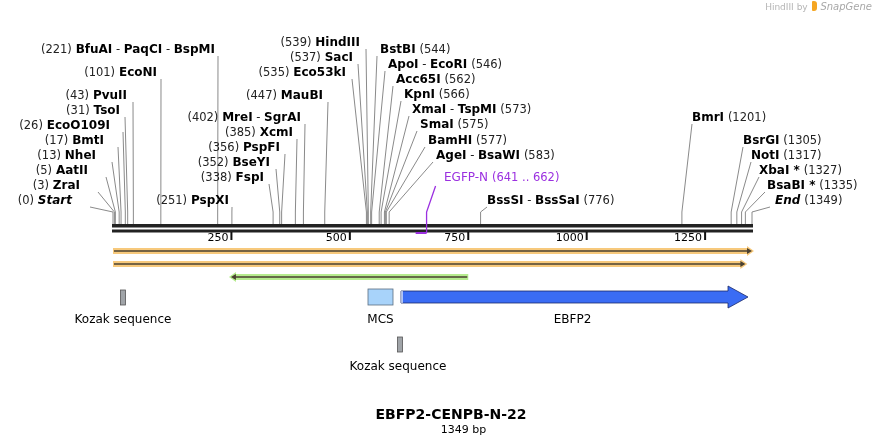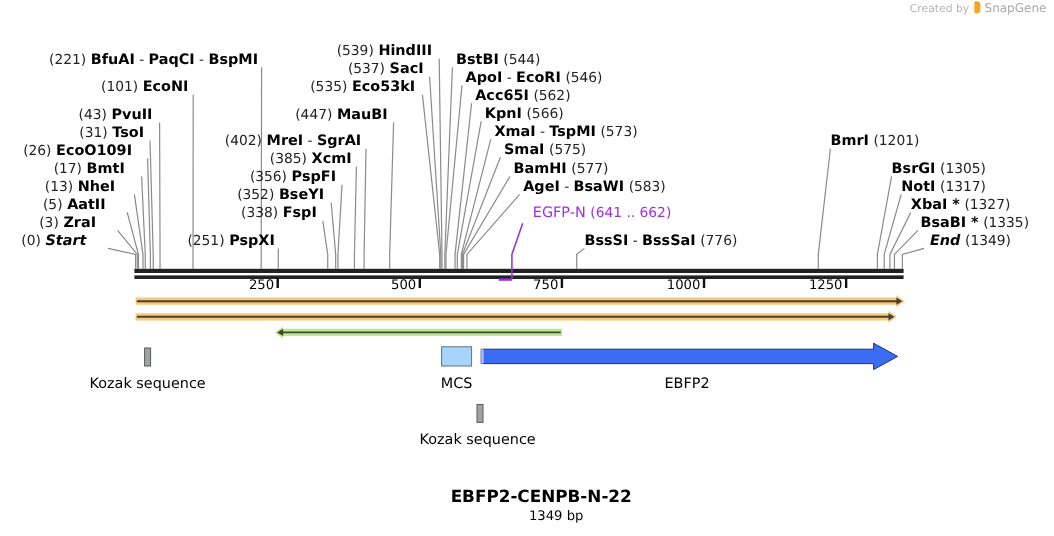--- a/index.html
+++ b/index.html
@@ -5,30 +5,30 @@
   html, body { margin: 0; padding: 0; background: #ffffff; }
   body { width: 878px; height: 447px; position: relative; overflow: hidden;
          font-family: "DejaVu Sans", sans-serif; color: #000; }
   #map { position: absolute; left: 0; top: 0; }
   .lbl { font-size: 12px; }
   .pos { font-size: 11.5px; fill: #222; }
   .enz { font-size: 12px; font-weight: bold; fill: #000; }
   .tick-lbl { font-size: 11px; fill: #000; }
   .feat-lbl { font-size: 12px; fill: #000; }
   .watermark { position: absolute; right: 6px; top: 1px; font-size: 9px; color: #b5b5b5; }
-  .watermark .brand { color: #a8a8a8; font-size: 10px; }
+  .watermark .brand { color: #a8a8a8; font-size: 10px; font-style: italic; }
   .title-block { position: absolute; left: 12px; width: 878px; top: 406px; text-align: center; }
   .title { font-weight: bold; font-size: 14px; }
   .subtitle { font-size: 11px; margin-top: 1px; padding-left: 25px; }
 </style>
 </head>
 <body>
 
 <div class="watermark">
-  <span>Created by</span>
+  <span>HindIII by</span>
   <span style="display:inline-block;width:5px;height:10px;background:#f5a623;vertical-align:-1px;border-radius:1px 3px 3px 1px;margin:0 1px;"></span>
   <span class="brand">SnapGene</span>
 </div>
 
 <svg id="map" width="878" height="447" xmlns="http://www.w3.org/2000/svg">
   <g id="site-lines">
       <path d="M218,56 L217.68421052631578,212 L217.68421052631578,224" stroke="#8a8a8a" stroke-width="1" fill="none"></path>
       <path d="M161,79 L160.8421052631579,212 L160.8421052631579,224" stroke="#8a8a8a" stroke-width="1" fill="none"></path>
       <path d="M133,102 L133.3684210526316,212 L133.3684210526316,224" stroke="#8a8a8a" stroke-width="1" fill="none"></path>
       <path d="M125,117 L127.6842105263158,212 L127.6842105263158,224" stroke="#8a8a8a" stroke-width="1" fill="none"></path>

